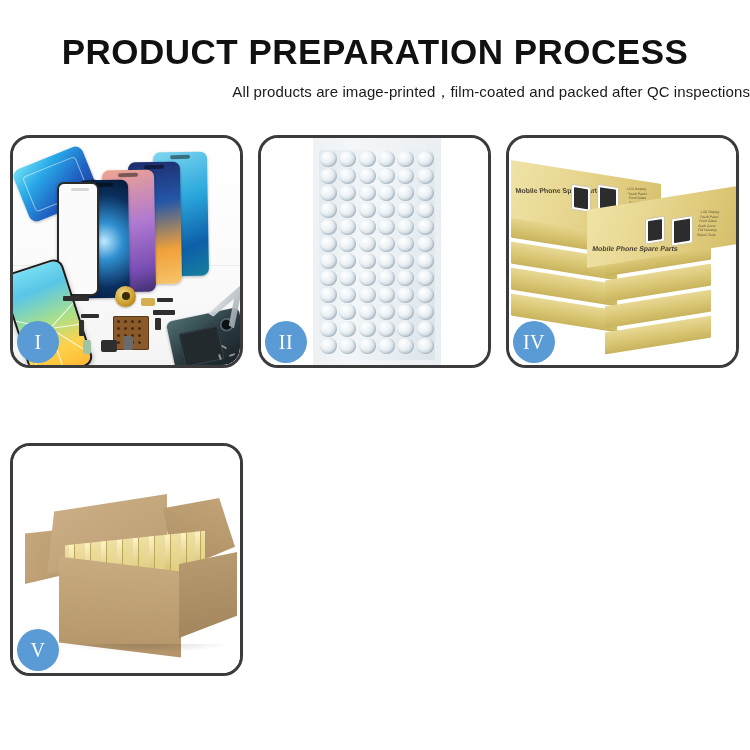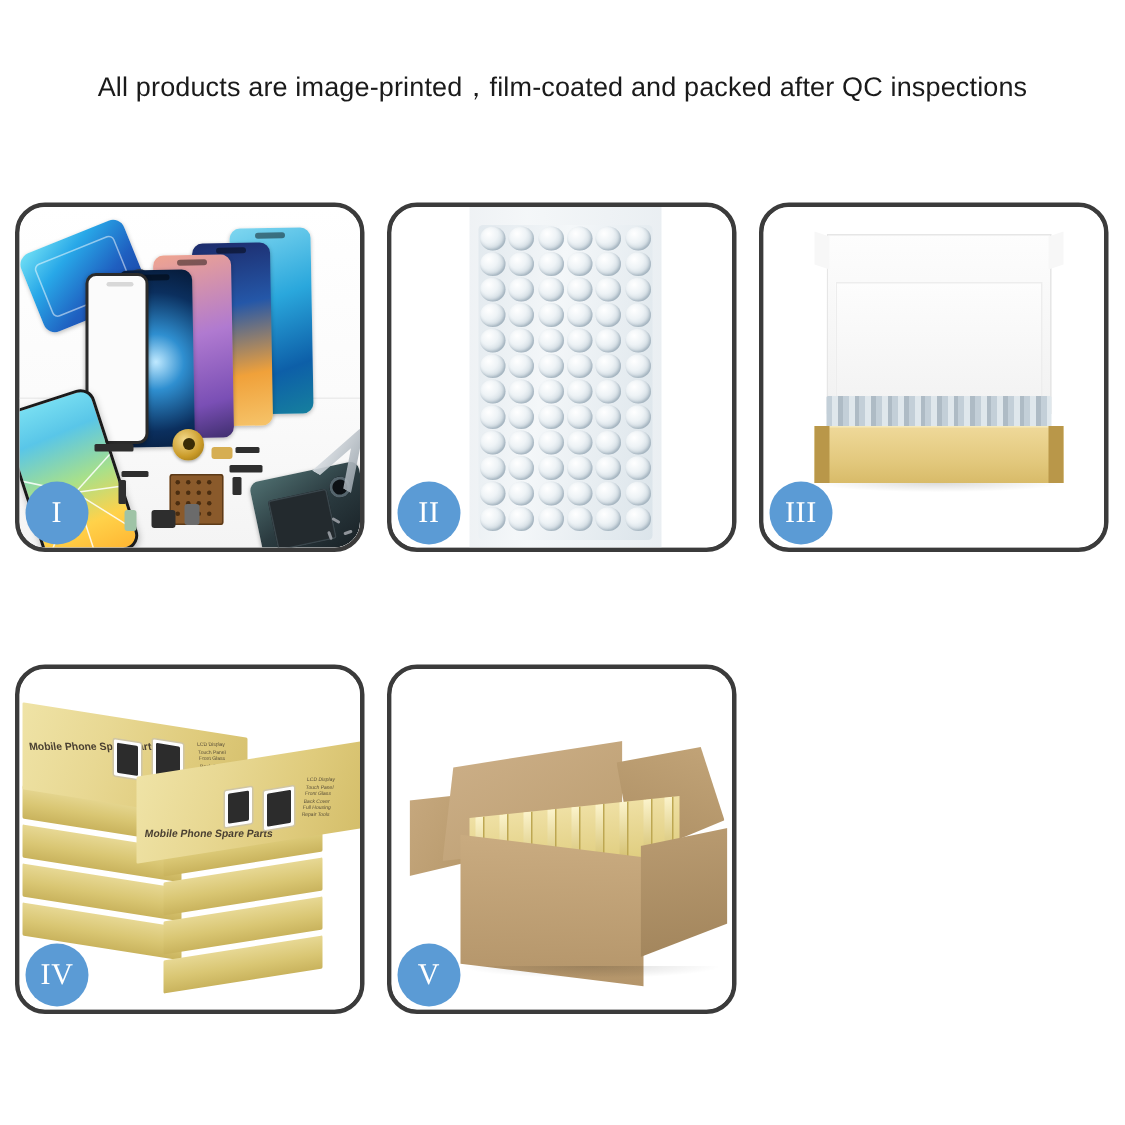--- a/index.html
+++ b/index.html
@@ -14,22 +14,22 @@
   
   .header { width: 750px; padding-top: 34px; text-align: center; }
   .title {
     font-family: "Liberation Sans", sans-serif;
     font-size: 35px; font-weight: 700; letter-spacing: 0.5px;
     color: #111111; line-height: 1.05; white-space: nowrap;
   }
   .subtitle {
     margin-top: 12px;
     font-family: "Liberation Sans", sans-serif;
-    font-size: 18px; font-weight: 400; color: #1a1a1a;
-    letter-spacing: 0.1px; white-space: nowrap;
+    font-size: 15px; font-weight: 400; color: #1a1a1a;
+    letter-spacing: 0.1px; white-space: nowrap; text-align: right;
   }
 
   
   .grid {
     position: absolute; left: 10px; top: 135px;
     width: 731px;
     display: grid;
     grid-template-columns: repeat(3, 233px);
     grid-template-rows: repeat(2, 233px);
     column-gap: 15px; row-gap: 75px;
@@ -209,20 +209,21 @@
   .s-tab { position:absolute; background:#a5885a; }
   .s-shadow { position:absolute; left:22px; top:176px; width:200px; height:10px;
           background: radial-gradient(ellipse at 50% 0, rgba(0,0,0,.12), rgba(0,0,0,0) 70%); }
 </style>
 </head>
 <body>
 
 <div class="page">
 
   <div class="header">
+    <div class="title">PRODUCT PREPARATION PROCESS</div>
     <div class="subtitle">All products are image-printed，film-coated and packed after QC inspections</div>
   </div>
 
   <div class="grid">
 
     <div class="panel">
       <div class="panel-inner p1">
         <div class="shelf"></div>
 
         <div class="adh"></div>
@@ -370,30 +371,20 @@
             <div class="bub"></div>
             <div class="bub"></div>
             <div class="bub"></div>
             <div class="bub"></div>
             <div class="bub"></div>
         </div>
       </div>
       <div class="badge">II</div>
     </div>
 
-    <div class="panel">
-      <div class="panel-inner p3">
-        <div class="mb-lid"></div>
-        <div class="mb-foam"></div>
-        <div class="mb-inner"></div>
-        <div class="mb-base"></div>
-        <div class="mb-shadow"></div>
-      </div>
-      <div class="badge">III</div>
-    </div>
 
     <div class="panel">
       <div class="panel-inner p4">
         <div class="stack">
 
           <div class="gbox gside" style="left:2px; top:70px; width:106px; height:22px; transform: skewY(9deg);"></div>
           <div class="gbox gside" style="left:2px; top:96px; width:106px; height:22px; transform: skewY(9deg);"></div>
           <div class="gbox gside" style="left:2px; top:122px; width:106px; height:22px; transform: skewY(9deg);"></div>
           <div class="gbox gside" style="left:2px; top:148px; width:106px; height:22px; transform: skewY(9deg);"></div>
 

